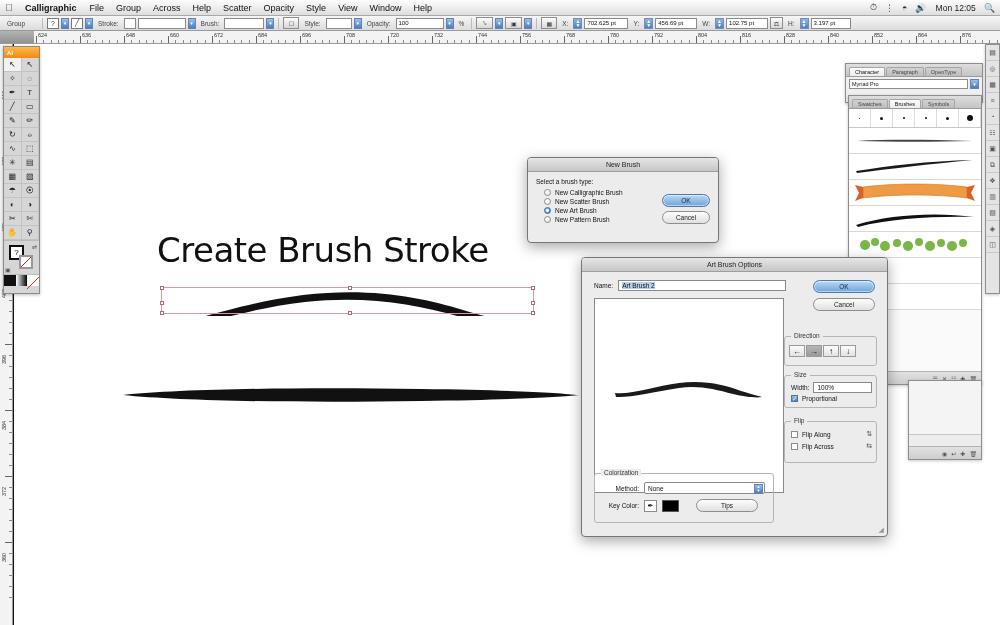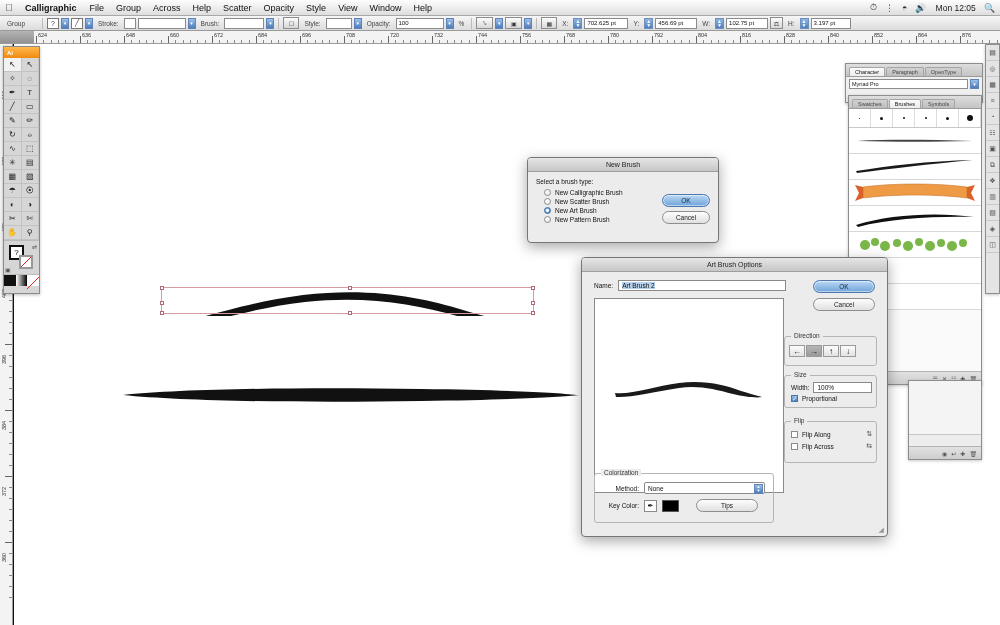--- a/index.html
+++ b/index.html
@@ -549,20 +549,21 @@
       <div class="tick min" style="top: 509px;"></div>
       <div class="tick min" style="top: 520px;"></div>
       <div class="tick min" style="top: 531px;"></div>
       <div class="tick min" style="top: 542px;"></div>
       <div class="tick min" style="top: 553px;"></div>
     </div>
 
   <div class="canvas">
     <div class="artboard-edge"></div>
 
+    <div class="headline">Create Brush Stroke</div>
 
     <svg style="position:absolute;left:150px;top:240px;width:370px;height:32px;">
       <path d="M4,38 C30,40 70,20 140,11 C210,3 260,14 300,26 C335,36 355,41 368,42
                C356,44 330,42 298,33 C255,21 205,11 142,18 C80,25 34,44 6,44 Z" fill="#111111"></path>
     </svg>
     <div class="selbox">
       <div class="handle" style="left:-2px;top:-2px"></div>
       <div class="handle" style="left:50%;top:-2px"></div>
       <div class="handle" style="right:-2px;top:-2px"></div>
       <div class="handle" style="left:-2px;top:50%"></div>

